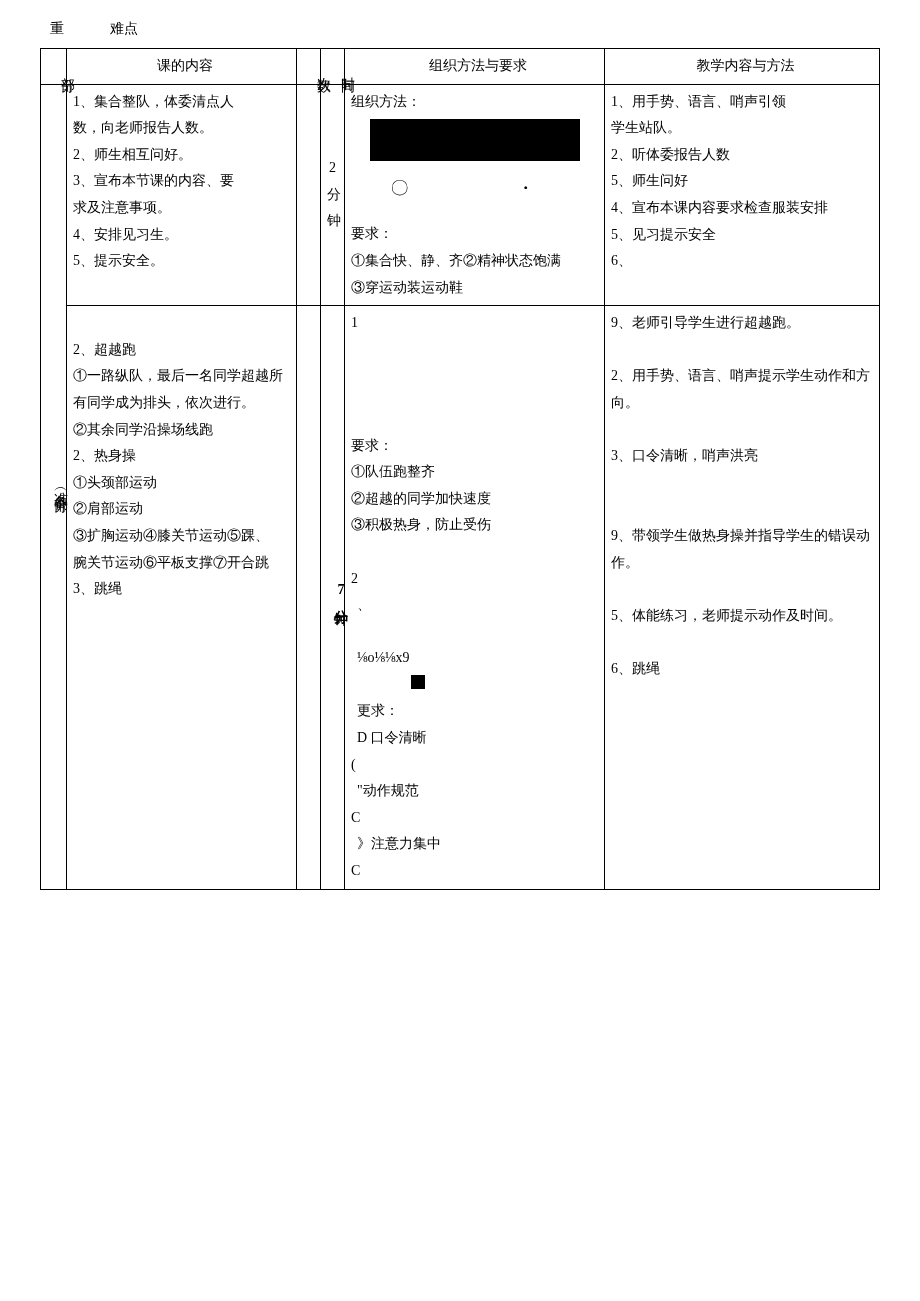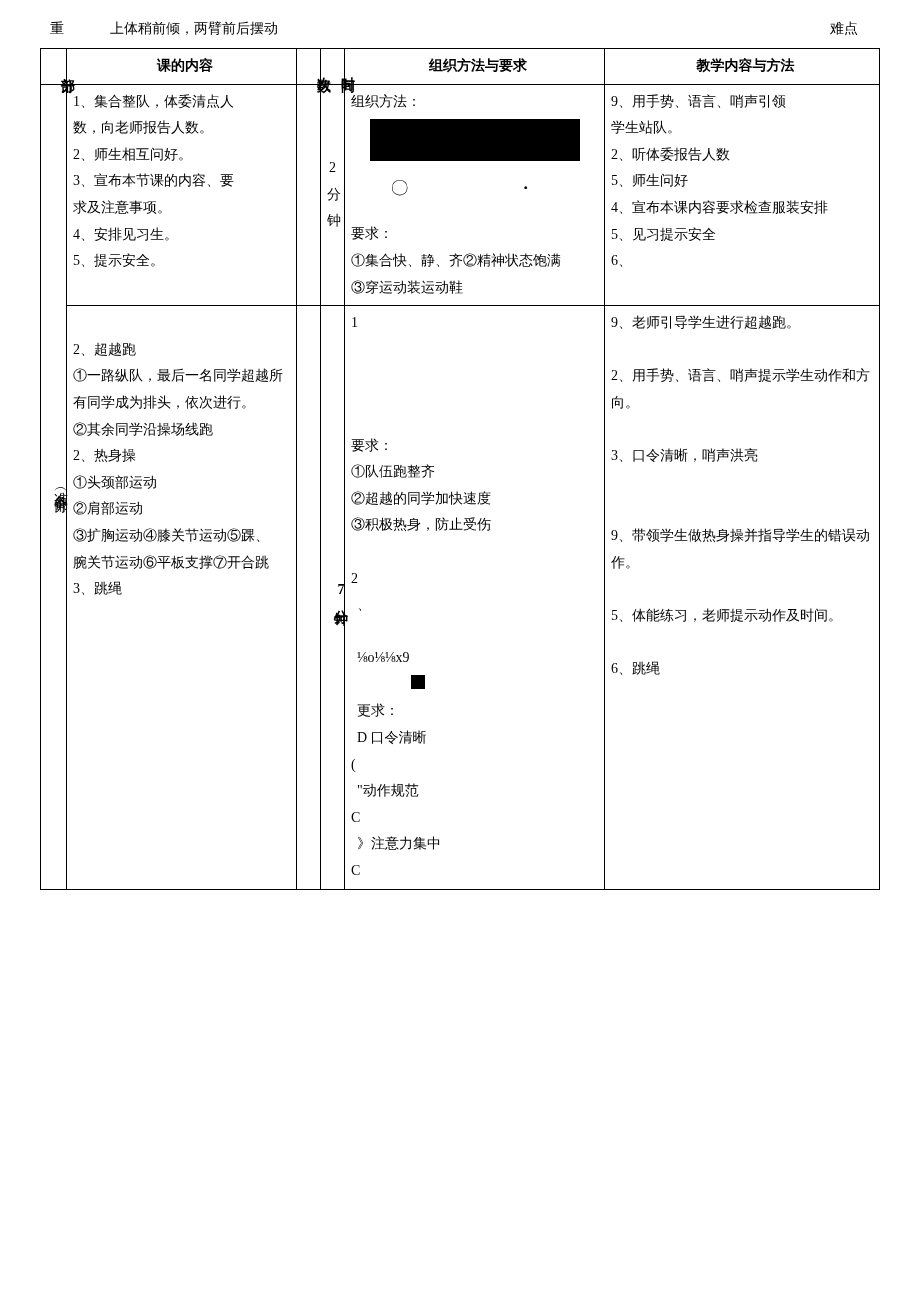--- a/index.html
+++ b/index.html
@@ -30,21 +30,21 @@
     width: 100%;
     table-layout: fixed;
   }
   td, th {
     border: 1px solid #000;
     padding: 4px 6px;
     vertical-align: top;
     font-size: 14px;
     line-height: 1.9;
   }
-  th { font-weight: bold; text-align: center; padding-left: 13px; }
+  th { font-weight: normal; text-align: center; padding-left: 13px; }
   .col-part   { width: 26px; }
   .col-content{ width: 230px; }
   .col-count  { width: 24px; }
   .col-time   { width: 24px; }
   .col-org    { width: 260px; }
   .col-teach  { }
   .vtext {
     writing-mode: vertical-rl;
     text-orientation: upright;
     text-align: center;
@@ -69,21 +69,20 @@
   }
   .req-block { margin-top: 16px; }
   .indent { padding-left: 6px; }
   .sec-time { font-weight: bold; }
 </style>
 </head>
 <body>
 
 <div class="top-row">
   <div class="cell top-label-l">重</div>
-  <div class="cell top-text-l">上体稍前倾，两臂前后摆动</div>
   <div class="cell top-label-r">难点</div>
 </div>
 
 <table>
   <colgroup>
     <col class="col-part">
       <col class="col-content">
       <col class="col-count">
     <col class="col-time">
       <col class="col-org">
@@ -120,21 +119,21 @@
       <div>组织方法：</div>
       <div class="black-box"></div>
       <div class="circle-line">〇　　・</div>
       <div class="req-block">
         <div>要求：</div>
         <div>①集合快、静、齐②精神状态饱满</div>
         <div>③穿运动装运动鞋</div>
       </div>
     </td>
     <td>
-      <div>9、用手势、语言、哨声引领</div>
+      <div>1、用手势、语言、哨声引领</div>
       <div>学生站队。</div>
       <div>2、听体委报告人数</div>
       <div>5、师生问好</div>
       <div>4、宣布本课内容要求检查服装安排</div>
       <div>5、见习提示安全</div>
       <div>6、</div>
     </td>
   </tr>
 
   <tr>

